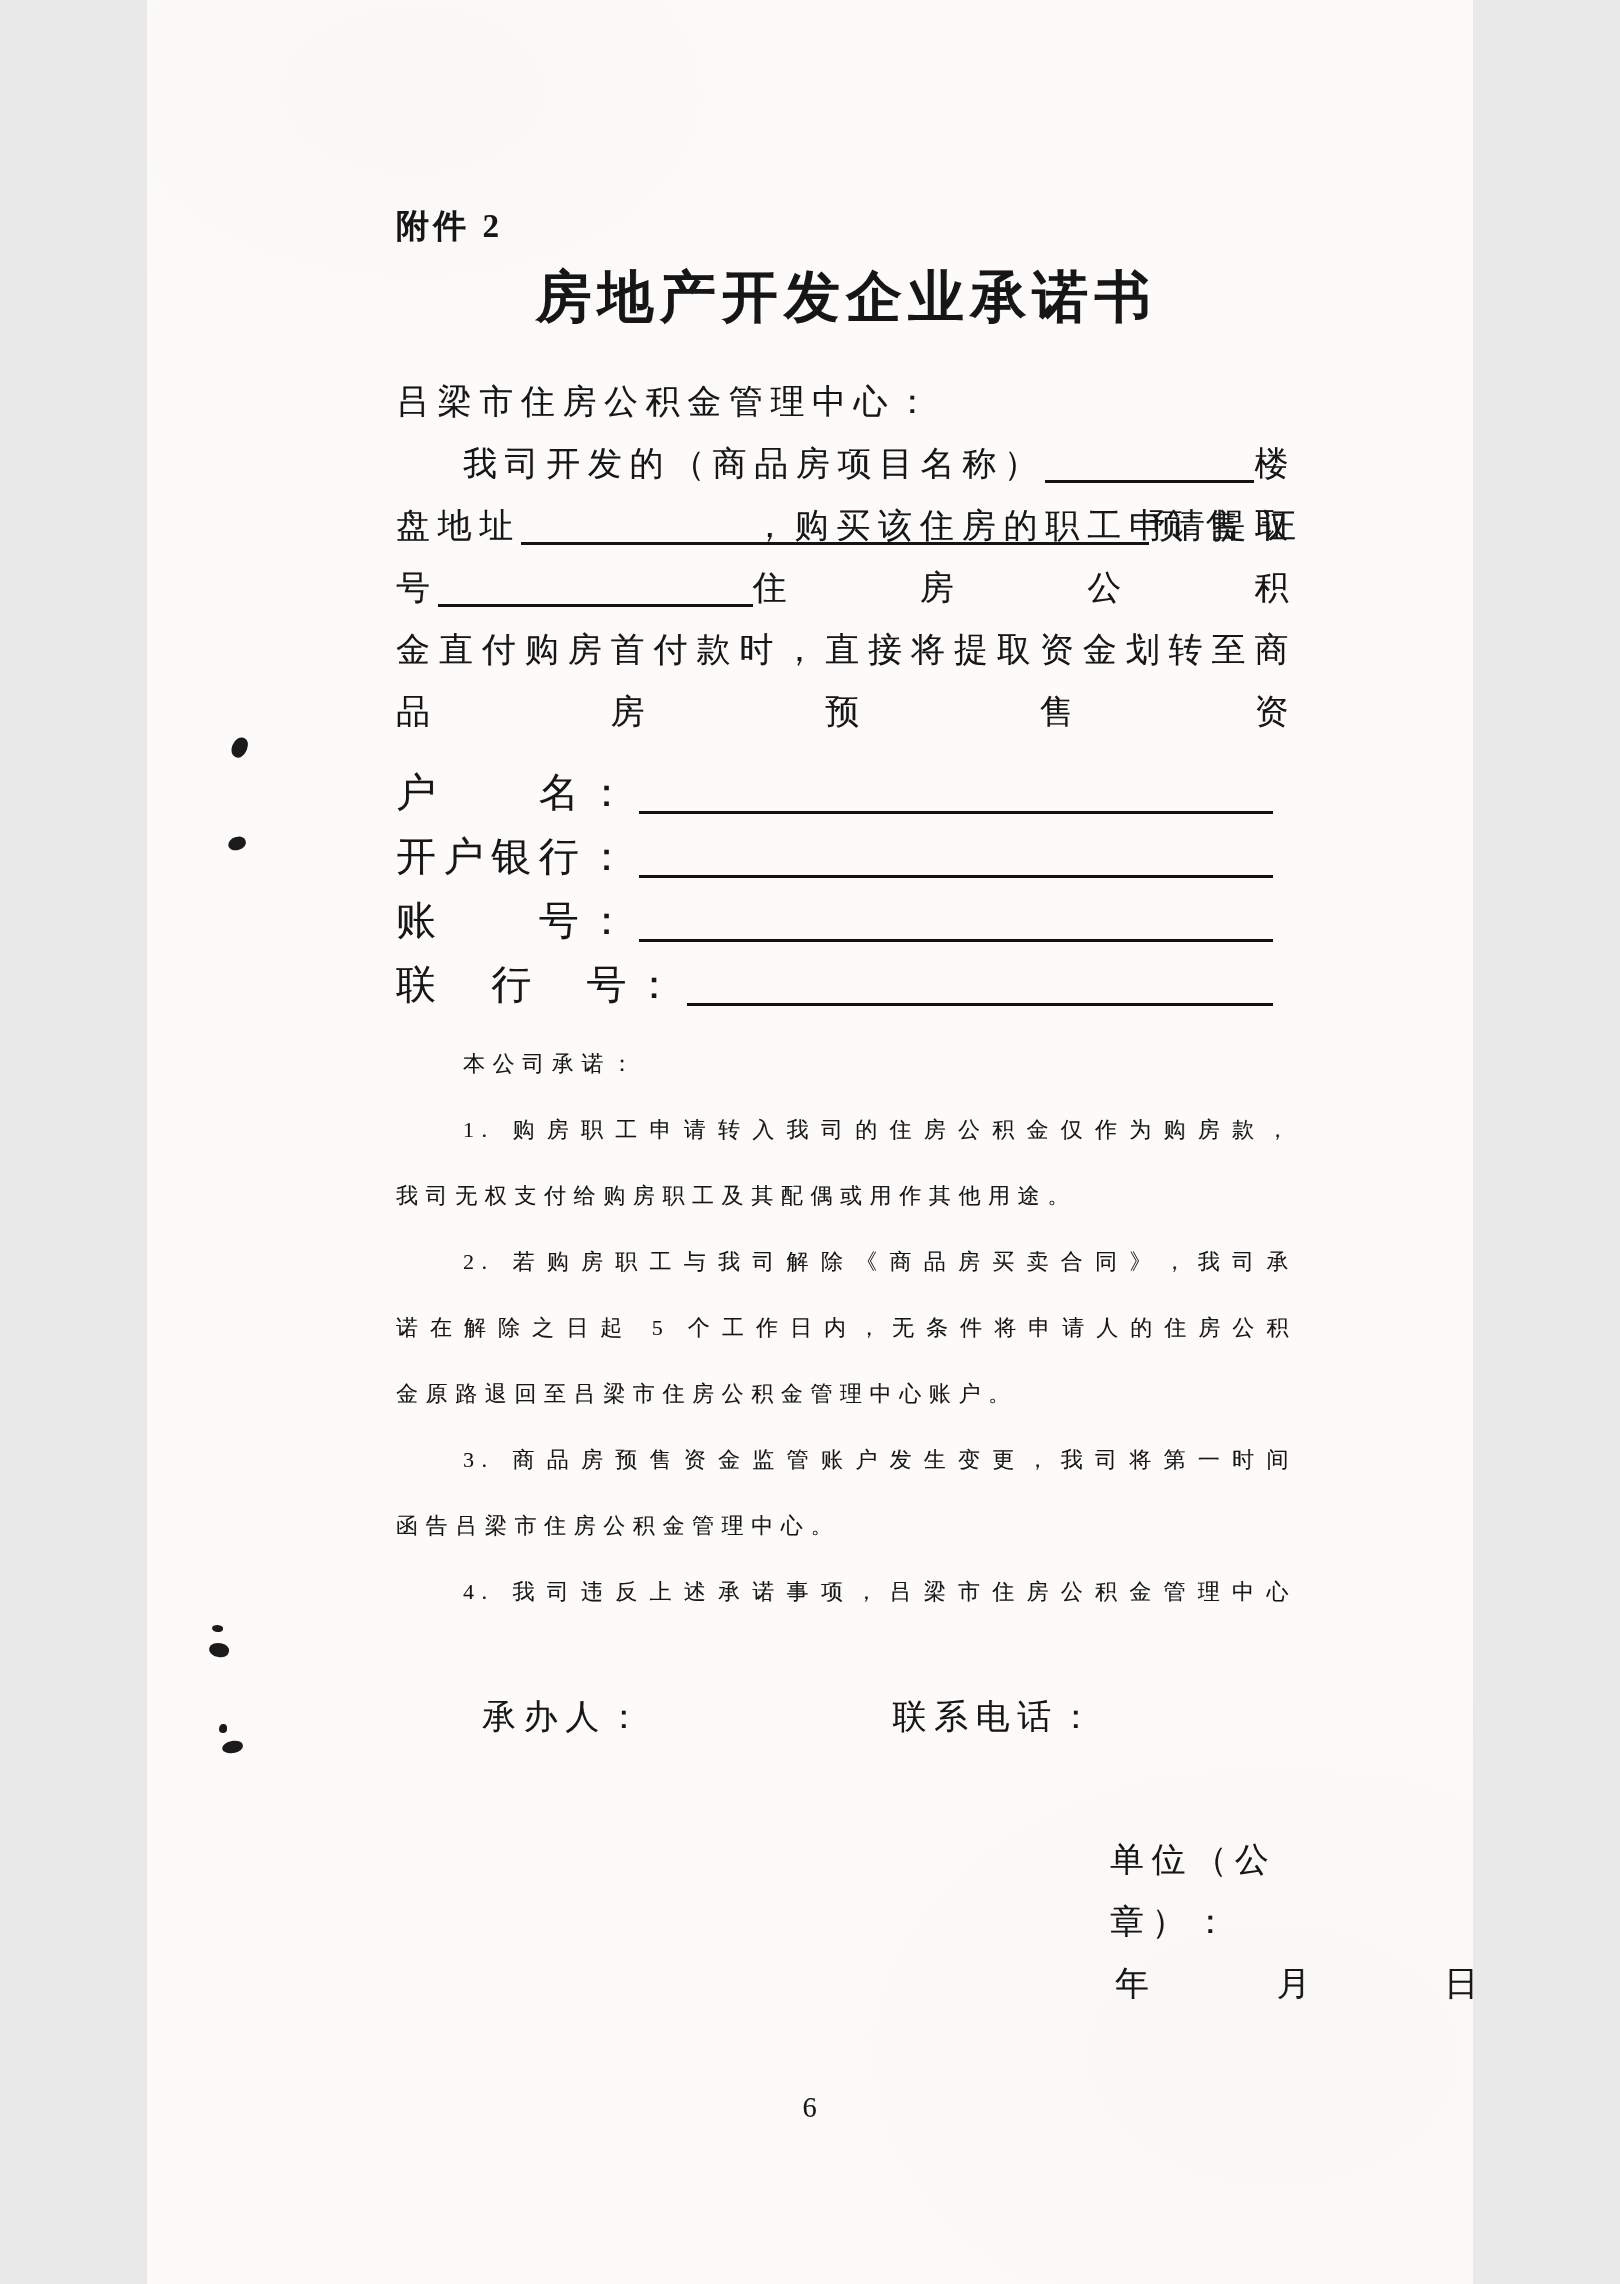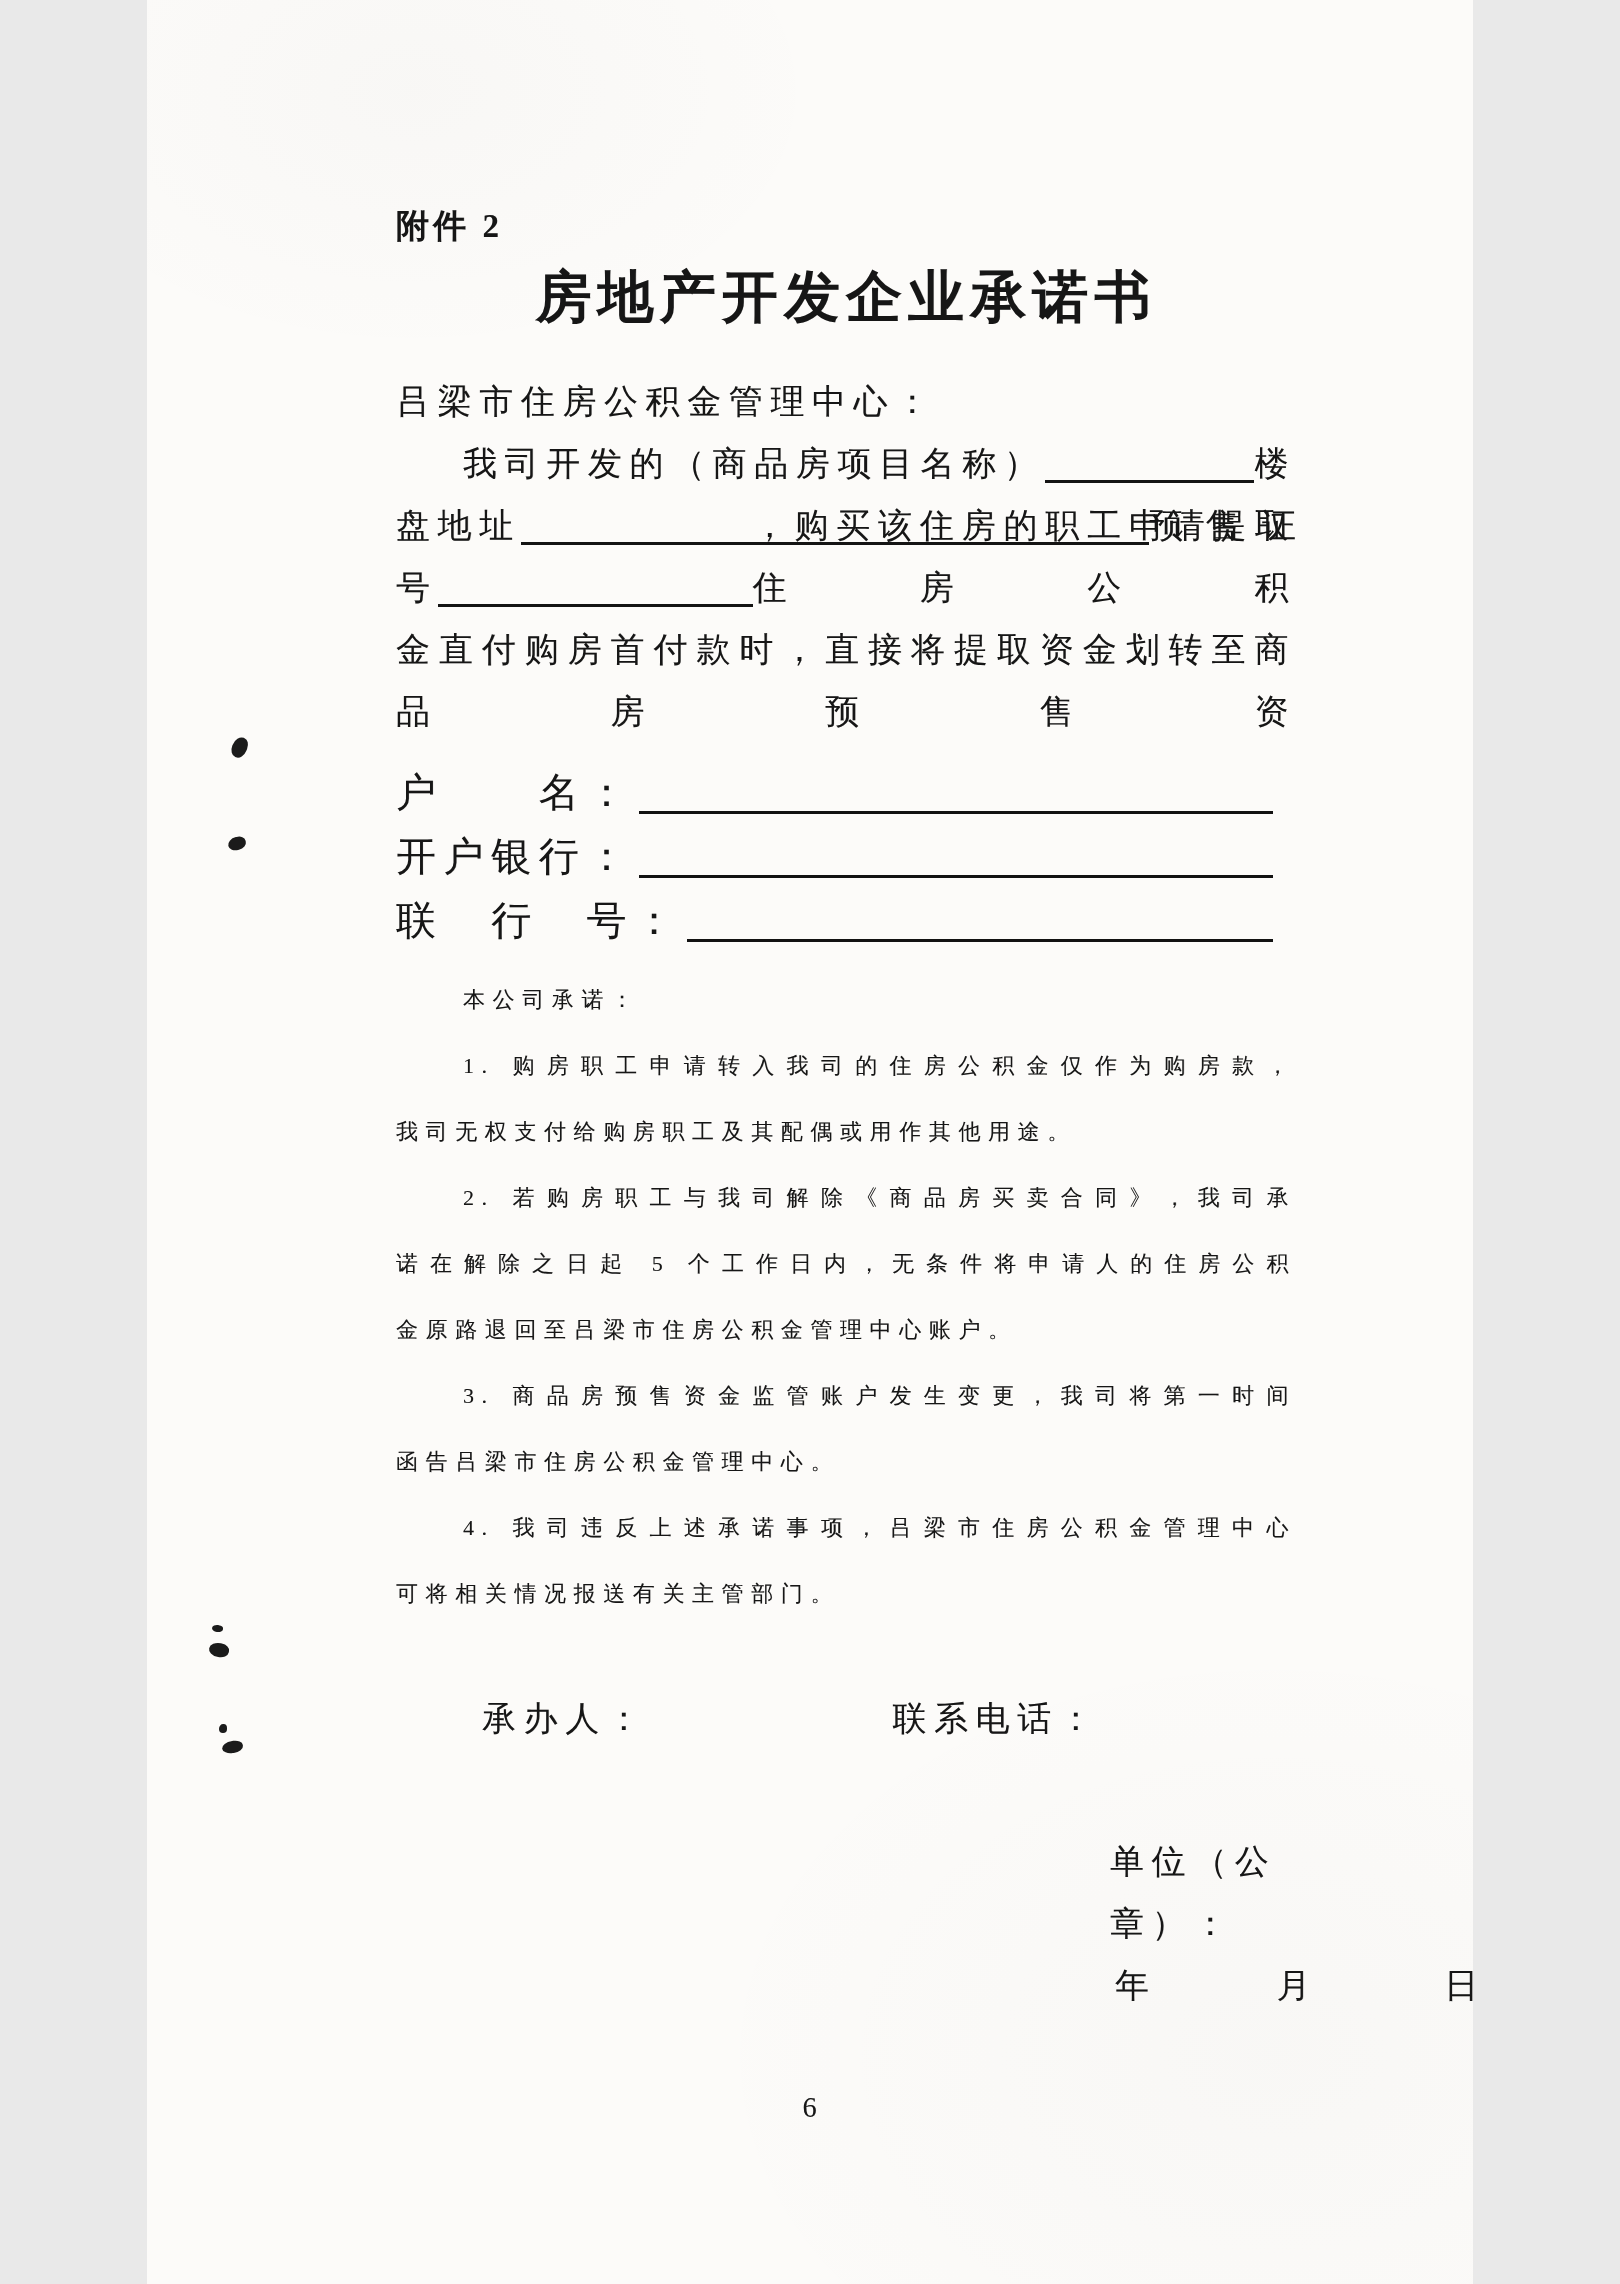--- a/index.html
+++ b/index.html
@@ -104,20 +104,24 @@
     <div class="fields">
       <div class="field">
         <span class="flabel">户　　名：</span>
         <span class="fblank"></span>
       </div>
       <div class="field">
         <span class="flabel">开户银行：</span>
         <span class="fblank"></span>
       </div>
       <div class="field">
+        <span class="flabel">账　　号：</span>
+        <span class="fblank"></span>
+      </div>
+      <div class="field">
         <span class="flabel">联　行　号：</span>
         <span class="fblank"></span>
       </div>
     </div>
 
     <div class="pln ind promise-heading">本公司承诺：</div>
 
     <div>
       <div class="pln jl ind">1. 购房职工申请转入我司的住房公积金仅作为购房款，</div>
       <div class="pln">我司无权支付给购房职工及其配偶或用作其他用途。</div>
@@ -126,21 +130,20 @@
       <div class="pln jl ind">2. 若购房职工与我司解除《商品房买卖合同》，我司承</div>
       <div class="pln jl">诺在解除之日起 5 个工作日内，无条件将申请人的住房公积</div>
       <div class="pln">金原路退回至吕梁市住房公积金管理中心账户。</div>
     </div>
     <div>
       <div class="pln jl ind">3. 商品房预售资金监管账户发生变更，我司将第一时间</div>
       <div class="pln">函告吕梁市住房公积金管理中心。</div>
     </div>
     <div>
       <div class="pln jl ind">4. 我司违反上述承诺事项，吕梁市住房公积金管理中心</div>
-      <div class="pln">可将相关情况报送有关主管部门。</div>
     </div>
 
     <div class="sig-row">
       <span class="handler">承办人：</span>
       <span class="phone">联系电话：</span>
     </div>
 
     <div class="seal">单位（公章）：</div>
 
     <div class="date-row">

